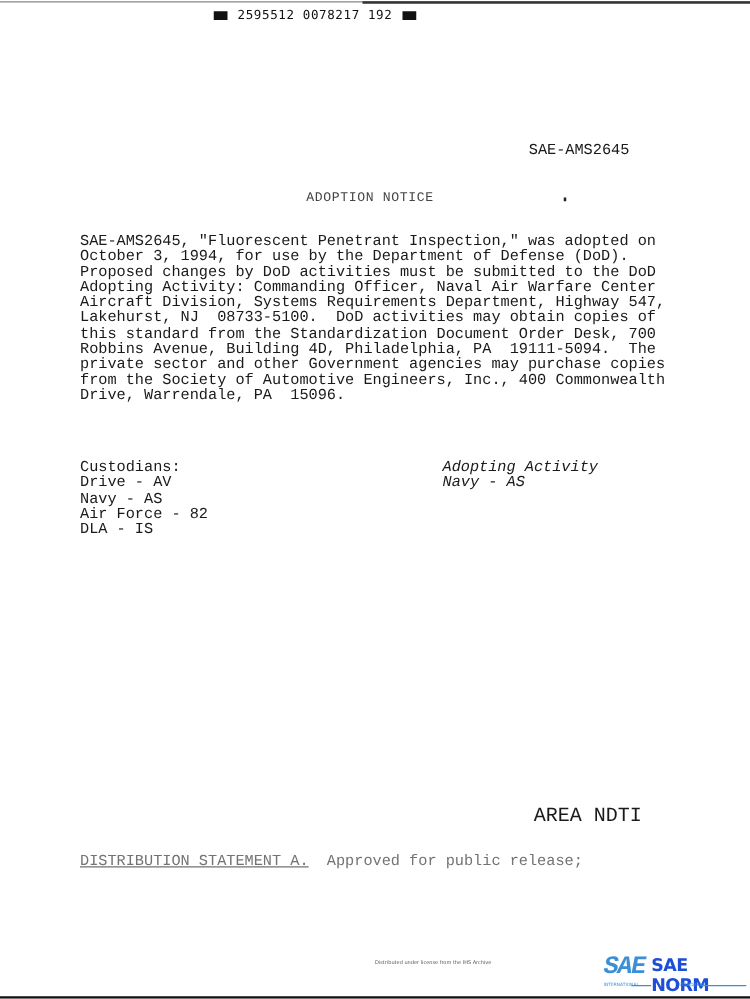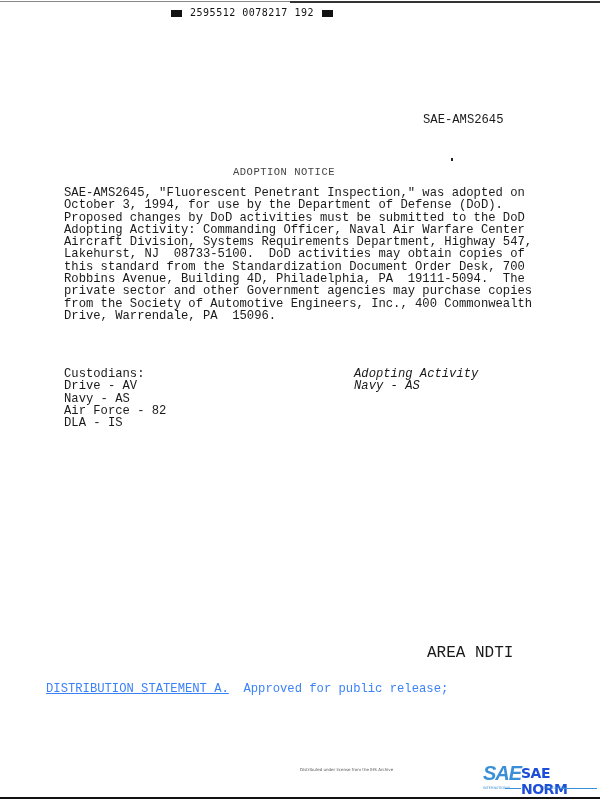--- a/index.html
+++ b/index.html
@@ -4,30 +4,30 @@
   <style>
     html, body { margin: 0; padding: 0; background: #ffffff; }
     body { width: 600px; height: 799px; position: relative; overflow: hidden; color: #1a1a1a; }
     .mono { font-family: "Liberation Mono", "DejaVu Sans Mono", monospace; font-size: 12.2px; line-height: 12.3px; letter-spacing: 0; }
     .topline { position: absolute; top: 1px; left: 0; width: 600px; height: 1px; background: #888; }
     .topline2 { position: absolute; top: 1px; left: 290px; width: 310px; height: 2px; background: #333; }
     .barcode { position: absolute; top: 7px; left: 0; width: 504px; text-align: center; font-family: "DejaVu Sans Mono", monospace; font-size: 10px; letter-spacing: 0.5px; color: #111; }
     .blk { display: inline-block; width: 11px; height: 7px; background: #111; vertical-align: middle; margin: 0 8px; }
     .abs { position: absolute; white-space: pre; }
     .docnum { top: 114px; left: 423px; }
-    .title { top: 153px; left: 233px; font-size: 10.5px; color: #444; letter-spacing: 0.5px; margin-top: 13px; }
+    .title { top: 153px; left: 245px; font-size: 10.5px; color: #444; letter-spacing: 0.5px; }
     .para { top: 187px; left: 64px; }
     .cust { top: 368px; left: 64px; }
     .adopt { top: 368px; left: 354px; font-style: italic; }
     .area { top: 647px; left: 427px; font-size: 16px; }
-    .dist { top: 683px; left: 46px; color: #3b82f6; }
+    .dist { top: 683px; left: 64px; color: #737373; }
     .dist .u { text-decoration: underline; }
     .footer { position: absolute; top: 767px; left: 300px; font-family: "DejaVu Sans", sans-serif; font-size: 4px; color: #555; white-space: nowrap; }
     .logo { position: absolute; top: 762px; left: 483px; width: 117px; height: 37px; }
-    .logo .sae-mark { position: absolute; left: 0; top: 0; font-family: Liberation Sans, sans-serif; font-weight: bold; font-style: italic; font-size: 20px; color: #3a8fd6; letter-spacing: -1px; }
+    .logo .sae-mark { position: absolute; left: 0; top: 0; font-family: Liberation Mono, monospace; font-weight: bold; font-style: italic; font-size: 20px; color: #3a8fd6; letter-spacing: -1px; }
     .logo .brand { position: absolute; left: 38px; top: 3px; font-family: "DejaVu Sans", sans-serif; font-weight: bold; font-size: 14px; color: #1d4ed8; letter-spacing: -0.5px; }
     .logo .intl { position: absolute; left: 0; top: 24px; font-family: "DejaVu Sans", sans-serif; font-size: 3.5px; color: #3a8fd6; }
     .logo .line1 { position: absolute; left: 22px; top: 26px; width: 16px; height: 1px; background: #3a8fd6; }
     .logo .std { position: absolute; left: 60px; top: 24px; font-family: "DejaVu Sans", sans-serif; font-size: 3.5px; color: #3a8fd6; }
     .logo .line2 { position: absolute; left: 78px; top: 26px; width: 36px; height: 1px; background: #3a8fd6; }
     .bottomline { position: absolute; top: 797px; left: 0; width: 600px; height: 2px; background: #111; }
     .dot { position: absolute; width: 2px; height: 3px; background: #222; }
   </style>
 </head>
 <body>

